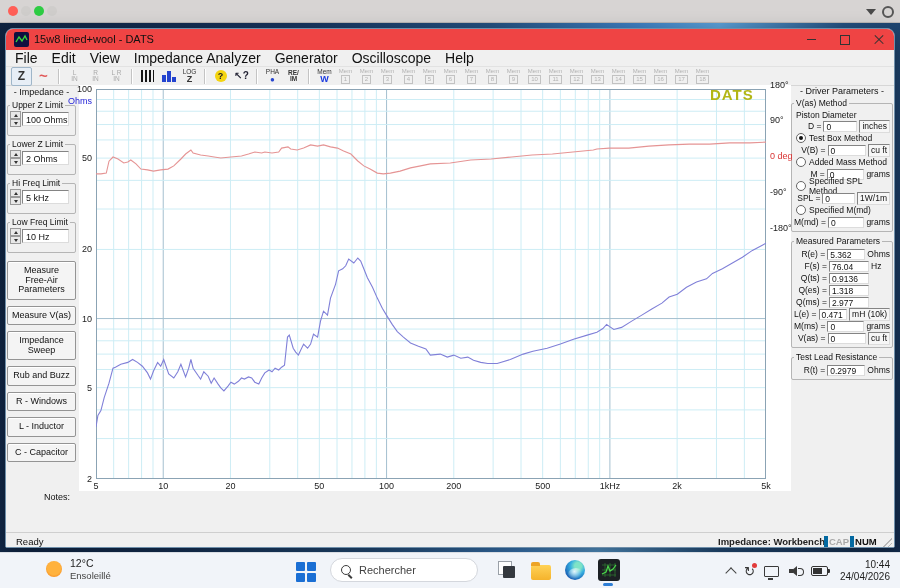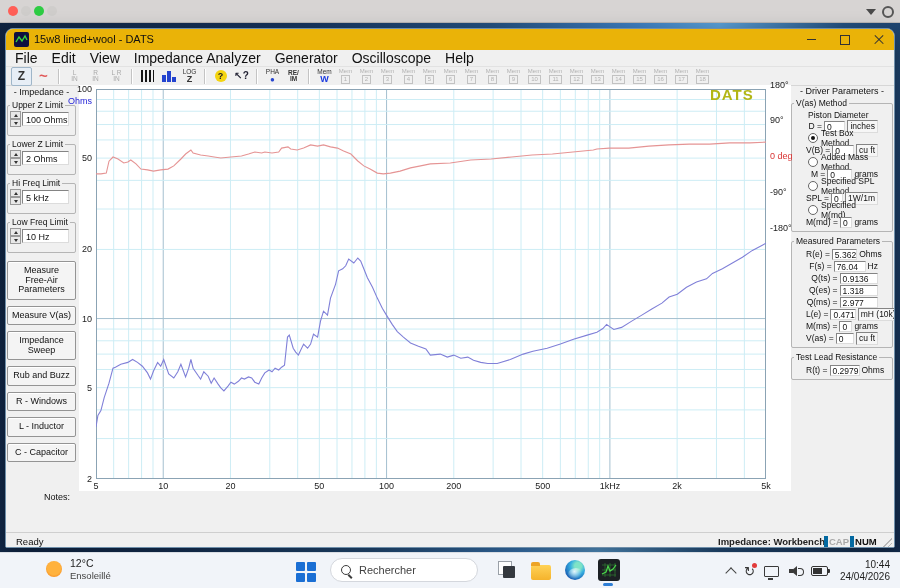--- a/index.html
+++ b/index.html
@@ -9,21 +9,21 @@
   
   .host-bar{position:absolute;left:0;top:0;width:900px;height:22px;background:#d7d4d3;border-bottom:1px solid #bab7b6;}
   .tl{position:absolute;top:6px;width:10px;height:10px;border-radius:50%;}
   .host-title{position:absolute;top:4px;left:0;width:100%;text-align:center;font-size:12px;color:#3c3c3c;}
   .host-caret{position:absolute;top:9px;left:866px;width:0;height:0;border-left:5px solid transparent;border-right:5px solid transparent;border-top:6px solid #4a4a4a;}
   .host-gear{position:absolute;top:6px;left:882px;width:8px;height:8px;border:2px solid #565656;border-radius:50%;}
   .host-gear::after{content:"";position:absolute;left:2px;top:2px;width:4px;height:4px;background:#d7d4d3;border-radius:50%;}
   
   .app-window{position:absolute;left:5px;top:28px;width:890px;height:520px;background:#f0f0f0;
     border:1px solid #6f8faa;border-radius:8px 8px 2px 2px;box-shadow:0 8px 22px rgba(0,0,0,.4);overflow:hidden;box-sizing:border-box;}
-  .titlebar{position:absolute;left:0;top:0;width:100%;height:21px;background:#eab308;border-bottom:1px solid #e3e6ea;}
+  .titlebar{position:absolute;left:0;top:0;width:100%;height:21px;background:#ef4444;border-bottom:1px solid #e3e6ea;}
   .app-icon{position:absolute;left:8px;top:3px;width:15px;height:15px;background:#101040;border-radius:2px;}
   .title-text{position:absolute;left:28px;top:4px;font-size:11px;color:#111;}
   .win-btn{position:absolute;top:0;width:34px;height:21px;display:flex;align-items:center;justify-content:center;}
   .wb-min{left:788px;} .wb-max{left:822px;} .wb-close{left:856px;}
   .wb-min i{display:block;width:9px;height:1px;background:#333;}
   .wb-max i{display:block;width:8px;height:8px;border:1px solid #333;}
   .wb-close i{display:block;position:relative;width:10px;height:10px;}
   .wb-close i::before,.wb-close i::after{content:"";position:absolute;left:-1px;top:4px;width:12px;height:1.2px;background:#333;}
   .wb-close i::before{transform:rotate(45deg);} .wb-close i::after{transform:rotate(-45deg);}
   
@@ -65,21 +65,21 @@
   .ytick{position:absolute;width:24px;text-align:right;font-size:9px;color:#222;}
   .ohms-label{position:absolute;width:24px;text-align:right;font-size:9px;color:#2424d8;}
   .xtick{position:absolute;width:34px;text-align:center;font-size:9px;color:#222;}
   .ptick{position:absolute;font-size:9px;color:#222;white-space:nowrap;}
   .ptick.zero{color:#d83434;}
   .dats-logo{position:absolute;left:704px;top:57px;font-size:15px;font-weight:bold;letter-spacing:1px;color:#b2b616;}
   .notes-label{position:absolute;left:38px;top:463px;font-size:9px;color:#111;}
   
   .driver-panel{position:absolute;left:784px;top:57px;width:104px;}
   .dp-header{font-size:9px;text-align:center;margin-bottom:7px;color:#111;}
-  .dgroup{position:relative;border:1px solid #b5b5b5;border-radius:2px;margin:0 1px 9px;padding:6px 14px 3px;background:#f0f0f0;}
+  .dgroup{position:relative;border:1px solid #b5b5b5;border-radius:2px;margin:0 1px 9px;padding:6px 2px 3px;background:#f0f0f0;}
   .drow{display:flex;align-items:center;height:12px;font-size:8.5px;color:#111;}
   .drow-label{font-size:8.5px;height:10px;color:#111;padding-left:2px;}
   .dname{width:33px;text-align:right;margin-right:2px;white-space:nowrap;}
   .dval{width:40px;height:11px;background:#fff;border:1px solid;border-color:#848484 #dcdcdc #dcdcdc #848484;font-size:8.5px;line-height:11px;padding-left:2px;box-sizing:border-box;}
   .dunit{margin-left:2px;white-space:nowrap;}
   .dunit.boxed{border:1px solid;border-color:#848484 #dcdcdc #dcdcdc #848484;background:#f6f6f6;padding:0 2px;height:11px;line-height:11px;}
   .rb{width:8px;height:8px;border-radius:50%;border:1px solid #666;background:#fff;margin:0 3px 0 2px;position:relative;flex:none;}
   .rb.sel::after{content:"";position:absolute;left:2px;top:2px;width:4px;height:4px;border-radius:50%;background:#111;}
   
   .statusbar{position:absolute;left:0;top:503px;width:100%;height:17px;background:#f0f0f0;border-top:1px solid #cfcfcf;font-size:9.5px;color:#111;}

